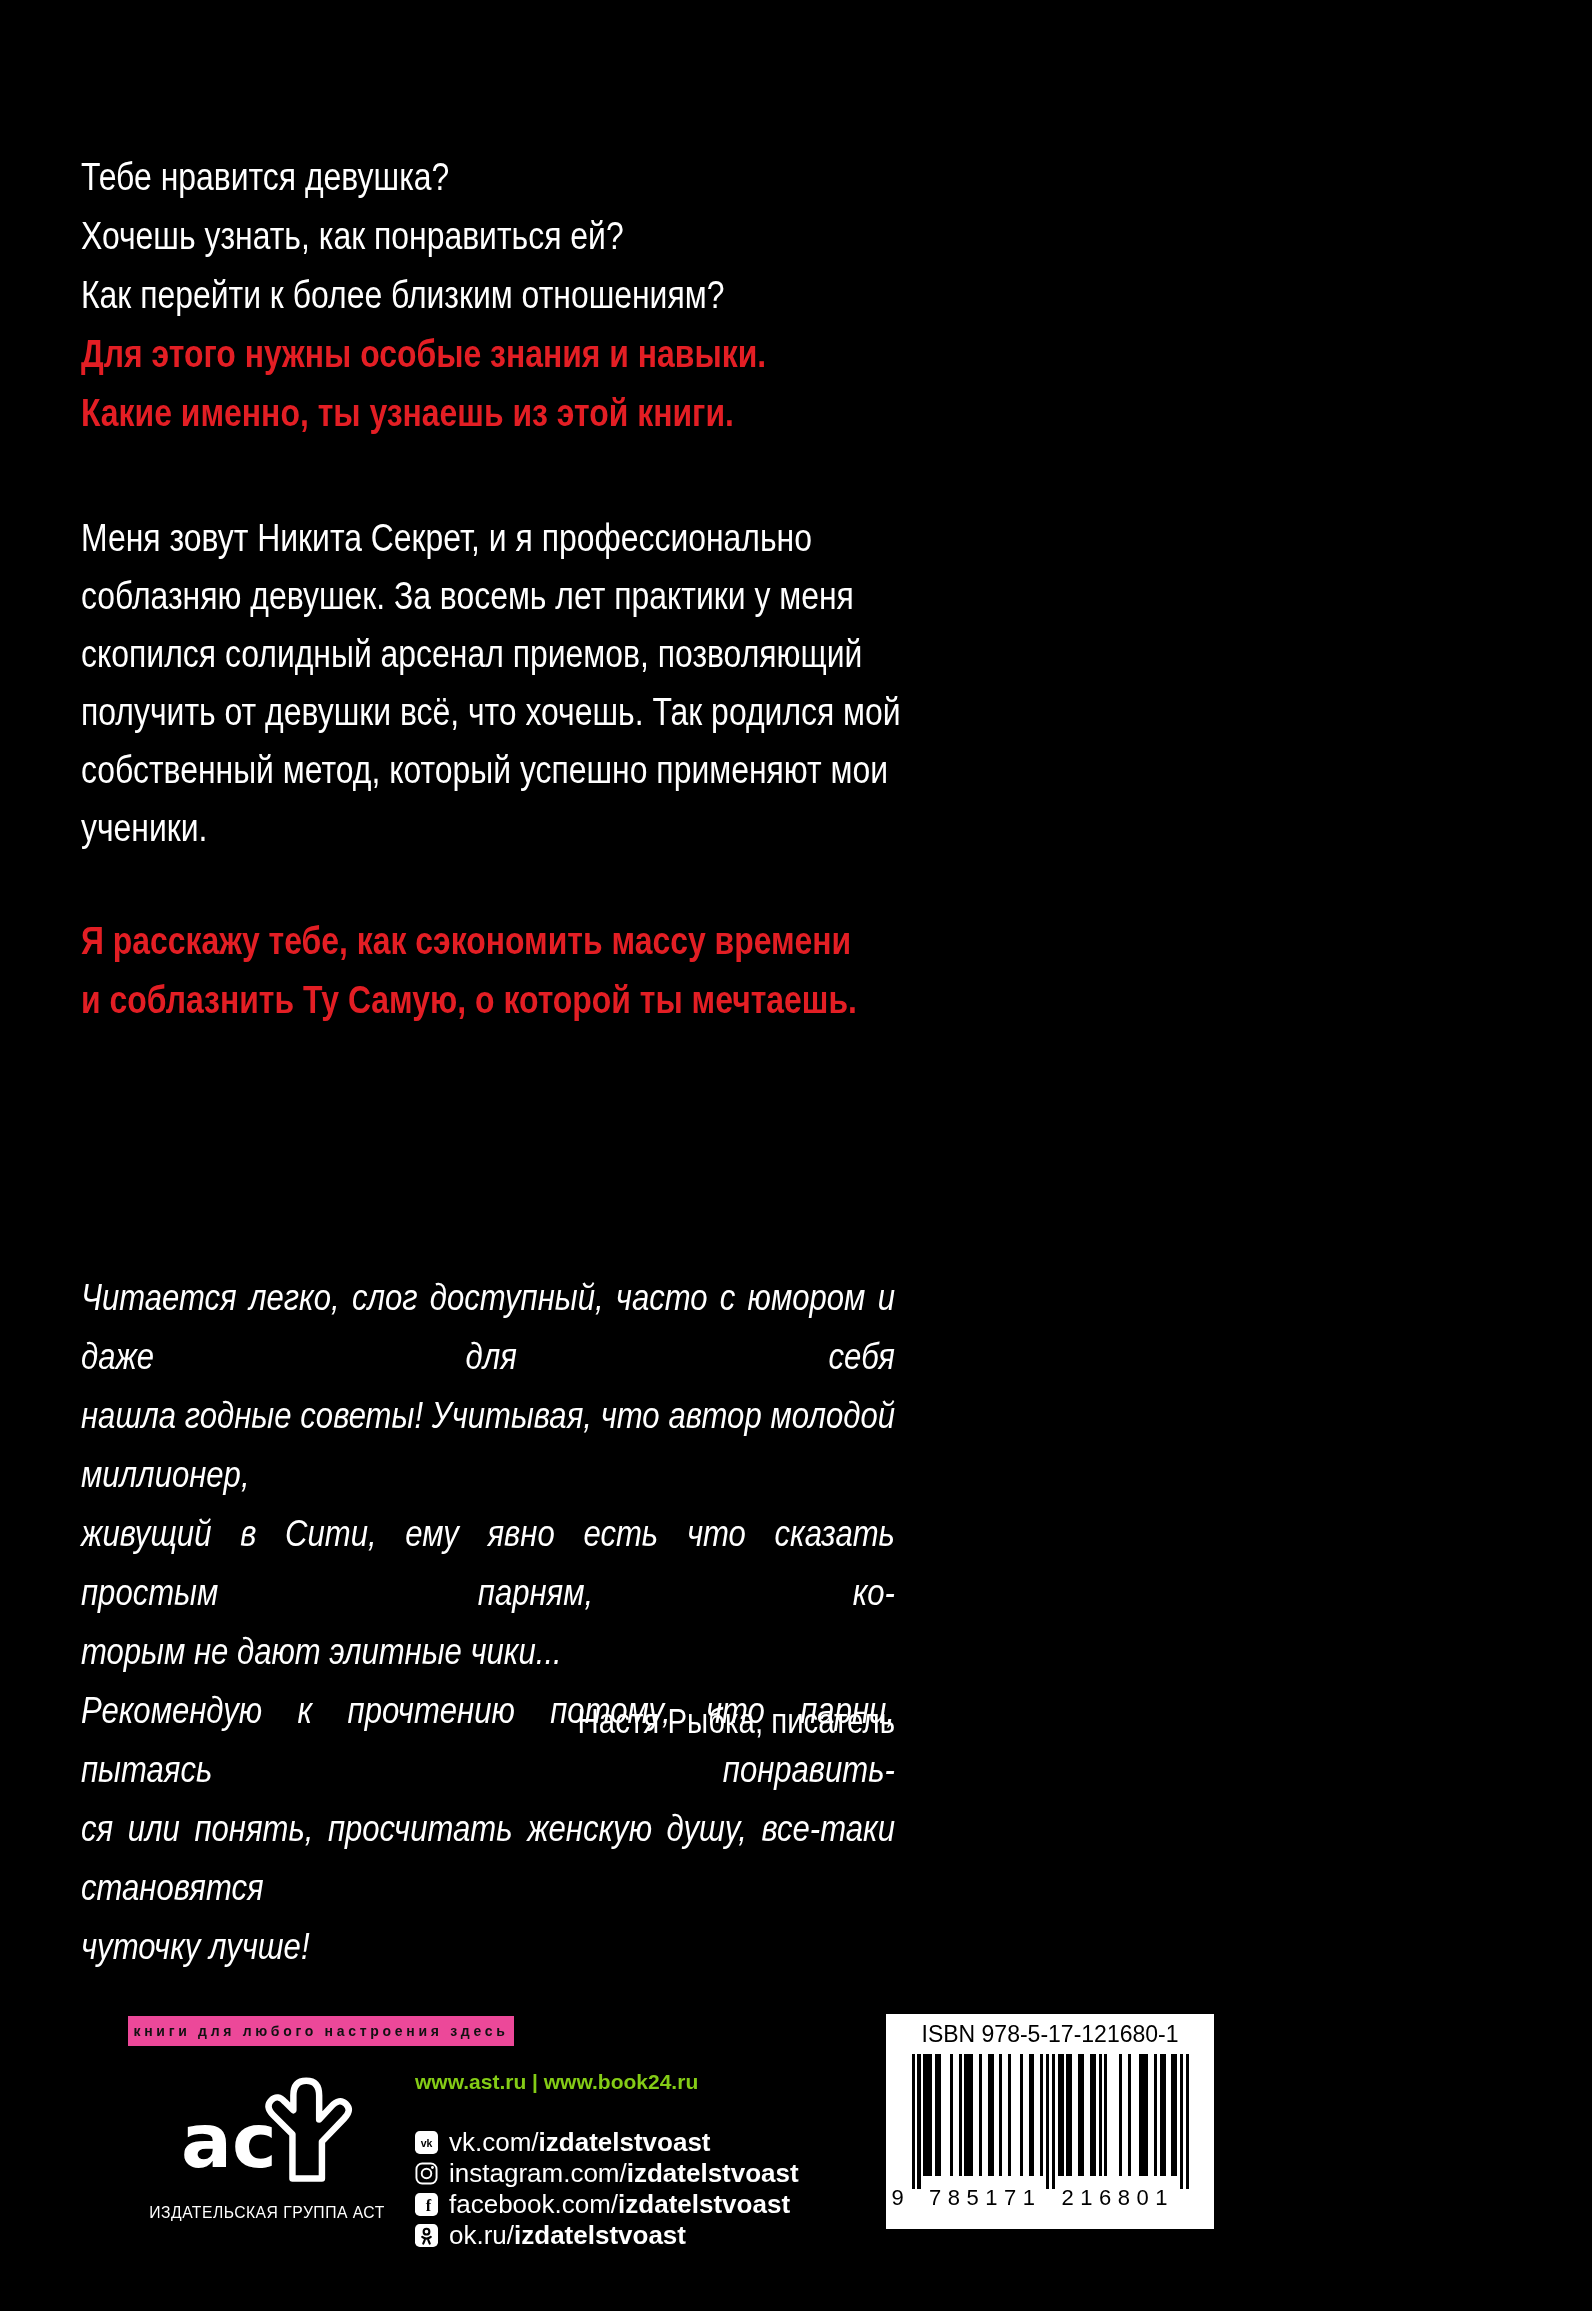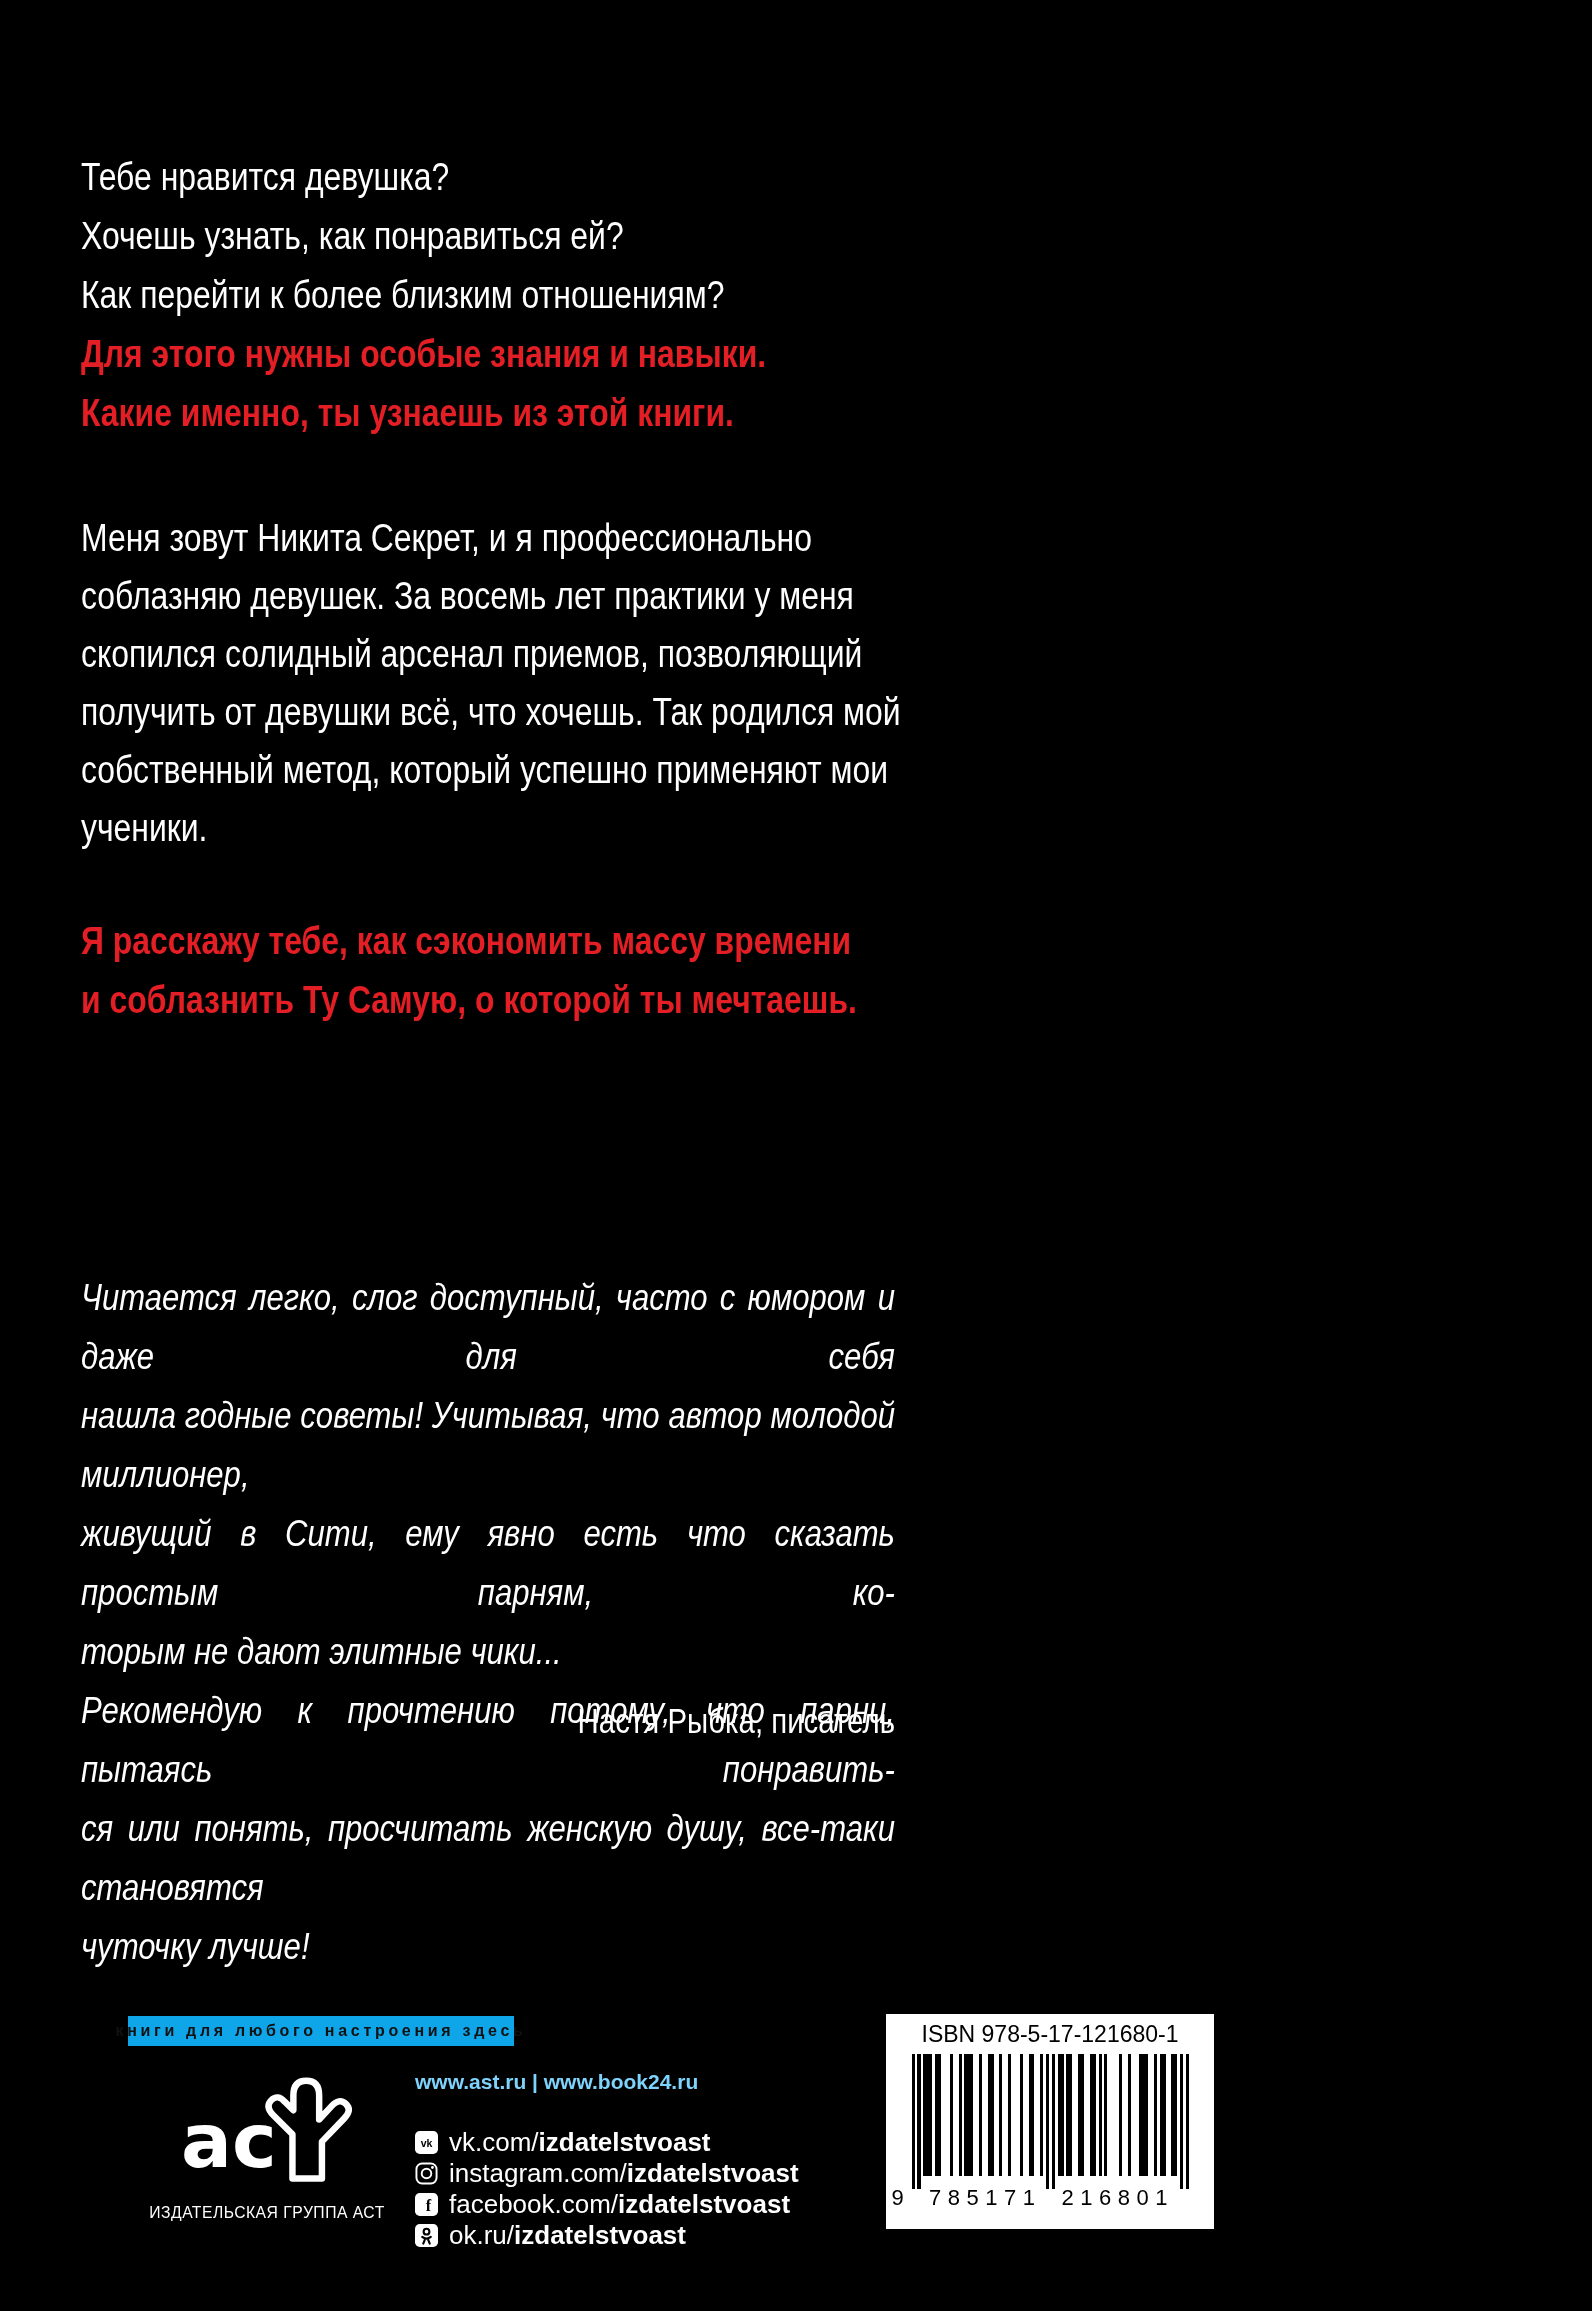--- a/index.html
+++ b/index.html
@@ -19,29 +19,29 @@
   .promise{position:absolute;left:81px;top:912px;width:997px;}
   .promise .line{font-size:38px;line-height:59px;font-weight:bold;color:var(--red);white-space:nowrap;}
 
   .review{position:absolute;left:81px;top:1268px;width:969px;}
   .review .line{font-size:37px;line-height:59px;font-style:italic;color:#fff;}
   .review .line.fill{text-align:justify;text-align-last:justify;}
 
   .attribution{position:absolute;left:81px;top:1698px;width:969px;text-align:right;
                font-size:35px;line-height:46px;color:#fff;}
 
-  .banner{position:absolute;left:128px;top:2016px;width:386px;height:29.5px;background:#0ea5e9;
+  .banner{position:absolute;left:128px;top:2016px;width:386px;height:29.5px;background:#ec4899;
           color:#111;display:flex;align-items:center;justify-content:center;
-          font-size:16px;font-weight:bold;letter-spacing:3.7px;white-space:nowrap;}
+          font-size:14px;font-weight:bold;letter-spacing:3.7px;white-space:nowrap;}
 
   .logo{position:absolute;left:181px;top:2075px;width:175px;height:113px;}
   .publisher-caption{position:absolute;left:138px;top:2204px;width:258px;text-align:center;
                      font-size:15.7px;letter-spacing:0.5px;color:#fff;white-space:nowrap;}
 
-  .websites{position:absolute;left:415px;top:2070px;font-size:21px;font-weight:bold;color:#7dd3fc;}
+  .websites{position:absolute;left:415px;top:2070px;font-size:21px;font-weight:bold;color:#84cc16;}
 
   .social{position:absolute;left:415px;top:2114px;margin-top:13px;}
   .social-row{display:flex;align-items:center;height:31px;}
   .social-icon{width:23px;height:23px;flex:0 0 23px;margin-right:11px;}
   .social-link{font-size:26px;color:#fff;white-space:nowrap;}
   .social-link b{font-weight:bold;}
 
   .barcode-box{position:absolute;left:886px;top:2014px;width:328px;height:215px;background:#fff;}
   .isbn{margin-top:7.4px;text-align:center;font-size:23px;color:#000;}
   .bars{position:relative;width:277px;height:137px;margin:5.5px auto 0;}

